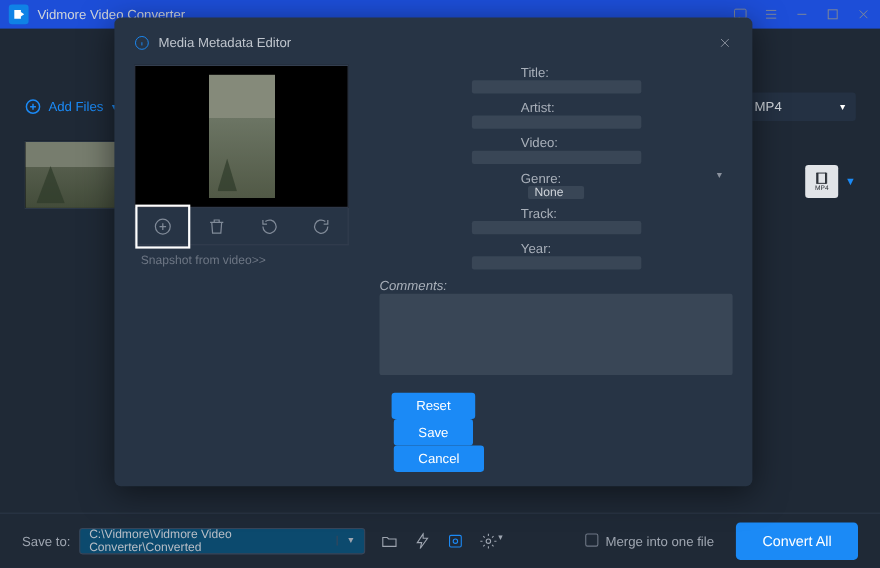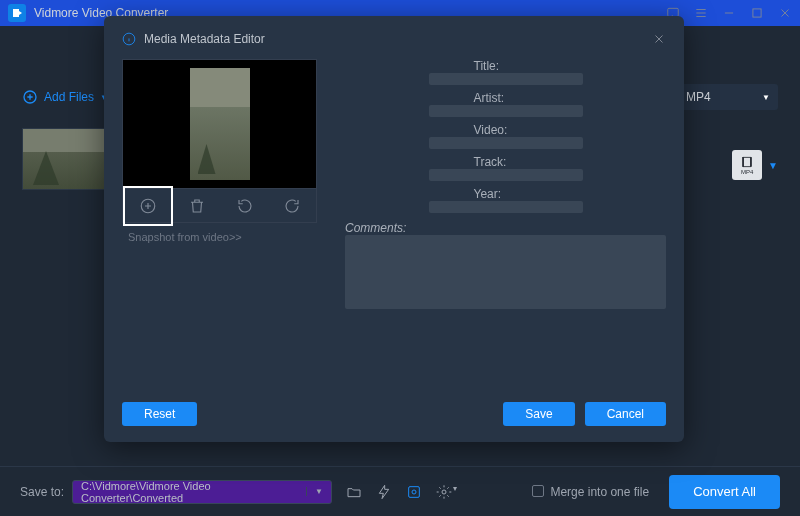--- a/index.html
+++ b/index.html
@@ -96,21 +96,21 @@
   display: flex;
   align-items: center;
   padding: 0 20px;
   background: #1f2936;
   border-top: 1px solid #2b3748;
 }
 .statusbar .lbl { color: #9ea5b0; font-size: 12px; margin-right:8px;}
 .pathbox {
   flex: 0 0 260px;
   height: 24px;
-  background: #4c1d95;
+  background: #0c4a6e;
   border: 1px solid #38465a;
   border-radius: 3px;
   display: flex; align-items: center;
   padding: 0 8px;
   color: #b8bec6;
   font-size: 11px;
 }
 .pathbox .chevsplit {
   border-left: 1px solid #38465a;
   margin-left: auto;
@@ -245,20 +245,21 @@
   color:#cfd4da;
   font-size:11px;
   padding:6px;
 }
 
 
 .modal-foot {
   display:flex;
   align-items:center;
   padding-top: 10px;
+  flex-direction: column;
 }
 .btn {
   height: 24px;
   padding: 0 22px;
   background:#1b8af6;
   border:none;
   border-radius:3px;
   color:#fff;
   font-size:12px;
   cursor:pointer;
@@ -442,20 +443,26 @@
         <input type="text" value="" style="">
       </div>
       <div class="form-row">
         <label>Artist:</label>
         <input type="text" value="" style="">
       </div>
       <div class="form-row">
         <label>Video:</label>
         <input type="text" value="" style="">
       </div>
+      <div class="form-row select-row">
+        <label>Genre:</label>
+        <select>
+          <option>None</option>
+        </select>
+      </div>
       <div class="form-row">
         <label>Track:</label>
         <input type="text" value="" style="">
       </div>
       <div class="form-row">
         <label>Year:</label>
         <input type="text" value="" style="">
       </div>
       <div class="form-row" style="align-items:flex-start;">
         <label style="padding-top:2px;font-style:italic;">Comments:</label>

